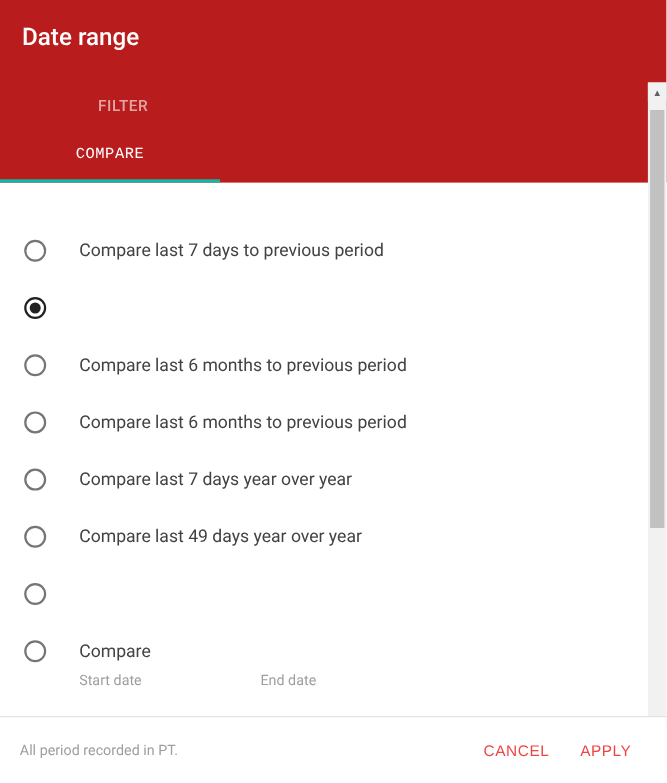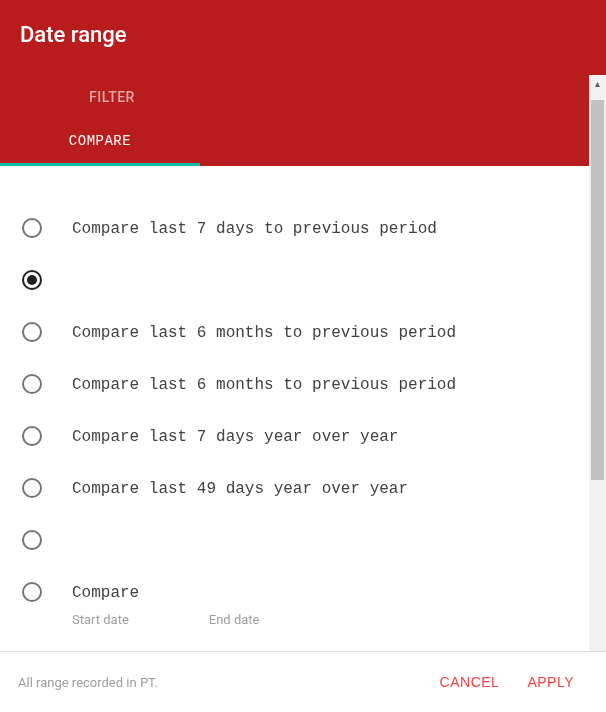--- a/index.html
+++ b/index.html
@@ -48,24 +48,23 @@
       font-family: Liberation Mono, monospace;
     }
     .content {
       padding: 36px 10px 0 22px;
       height: 528px;
       overflow-y: auto;
       position: relative;
     }
     .option {
       display: flex;
-      align-items: flex-end;
+      align-items: flex-start;
       padding: 16px 0;
       cursor: pointer;
-      font-family: Liberation Mono, monospace;
     }
     .radio {
       width: 20px;
       height: 20px;
       border: 2px solid #757575;
       border-radius: 50%;
       margin-right: 30px;
       flex-shrink: 0;
       position: relative;
     }
@@ -83,21 +82,21 @@
       background: #212121;
       border-radius: 50%;
     }
     .option-label {
       font-size: 16px;
       color: #424242;
     }
     .custom-dates {
       display: flex;
       padding-left: 50px;
-      gap: 80px;
+      gap: 108px;
       margin-top: -6px;
       padding-bottom: 20px;
     }
     .date-label {
       font-size: 13px;
       color: #9e9e9e;
     }
     .footer {
       position: absolute;
       bottom: 0;
@@ -204,16 +203,16 @@
     <span class="date-label">End date</span>
   </div>
 </div>
 
 <div class="scrollbar-track"></div>
 <div class="scrollbar-arrow up">▴</div>
 <div class="scrollbar-thumb"></div>
 <div class="scrollbar-arrow down">▾</div>
 
 <div class="footer">
-  <span class="footer-note">All range recorded in PT.</span>
+  <span class="footer-note">All period recorded in PT.</span>
   <button class="footer-btn">CANCEL</button>
   <button class="footer-btn">APPLY</button>
 </div>
 
 </body></html>

